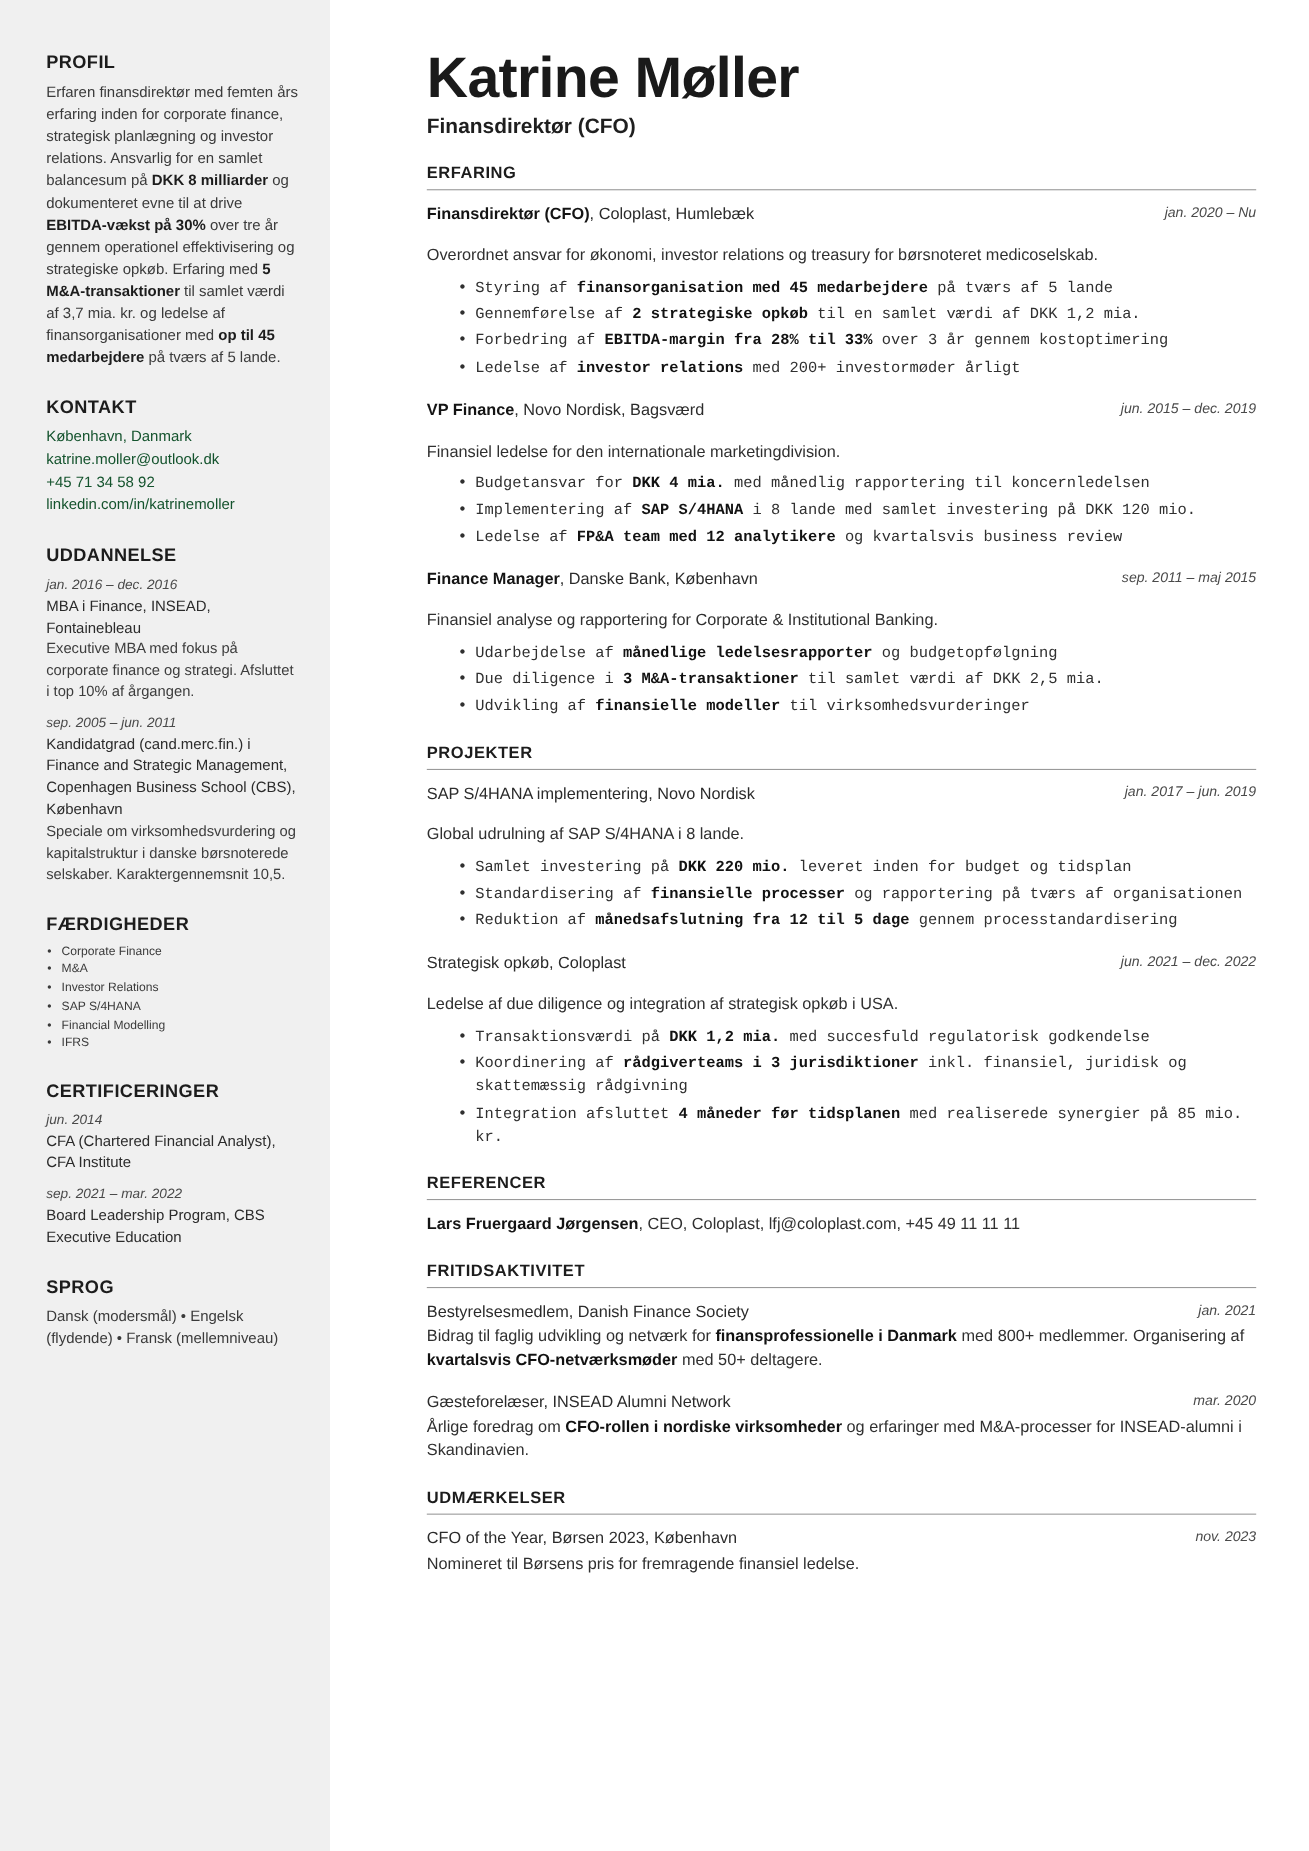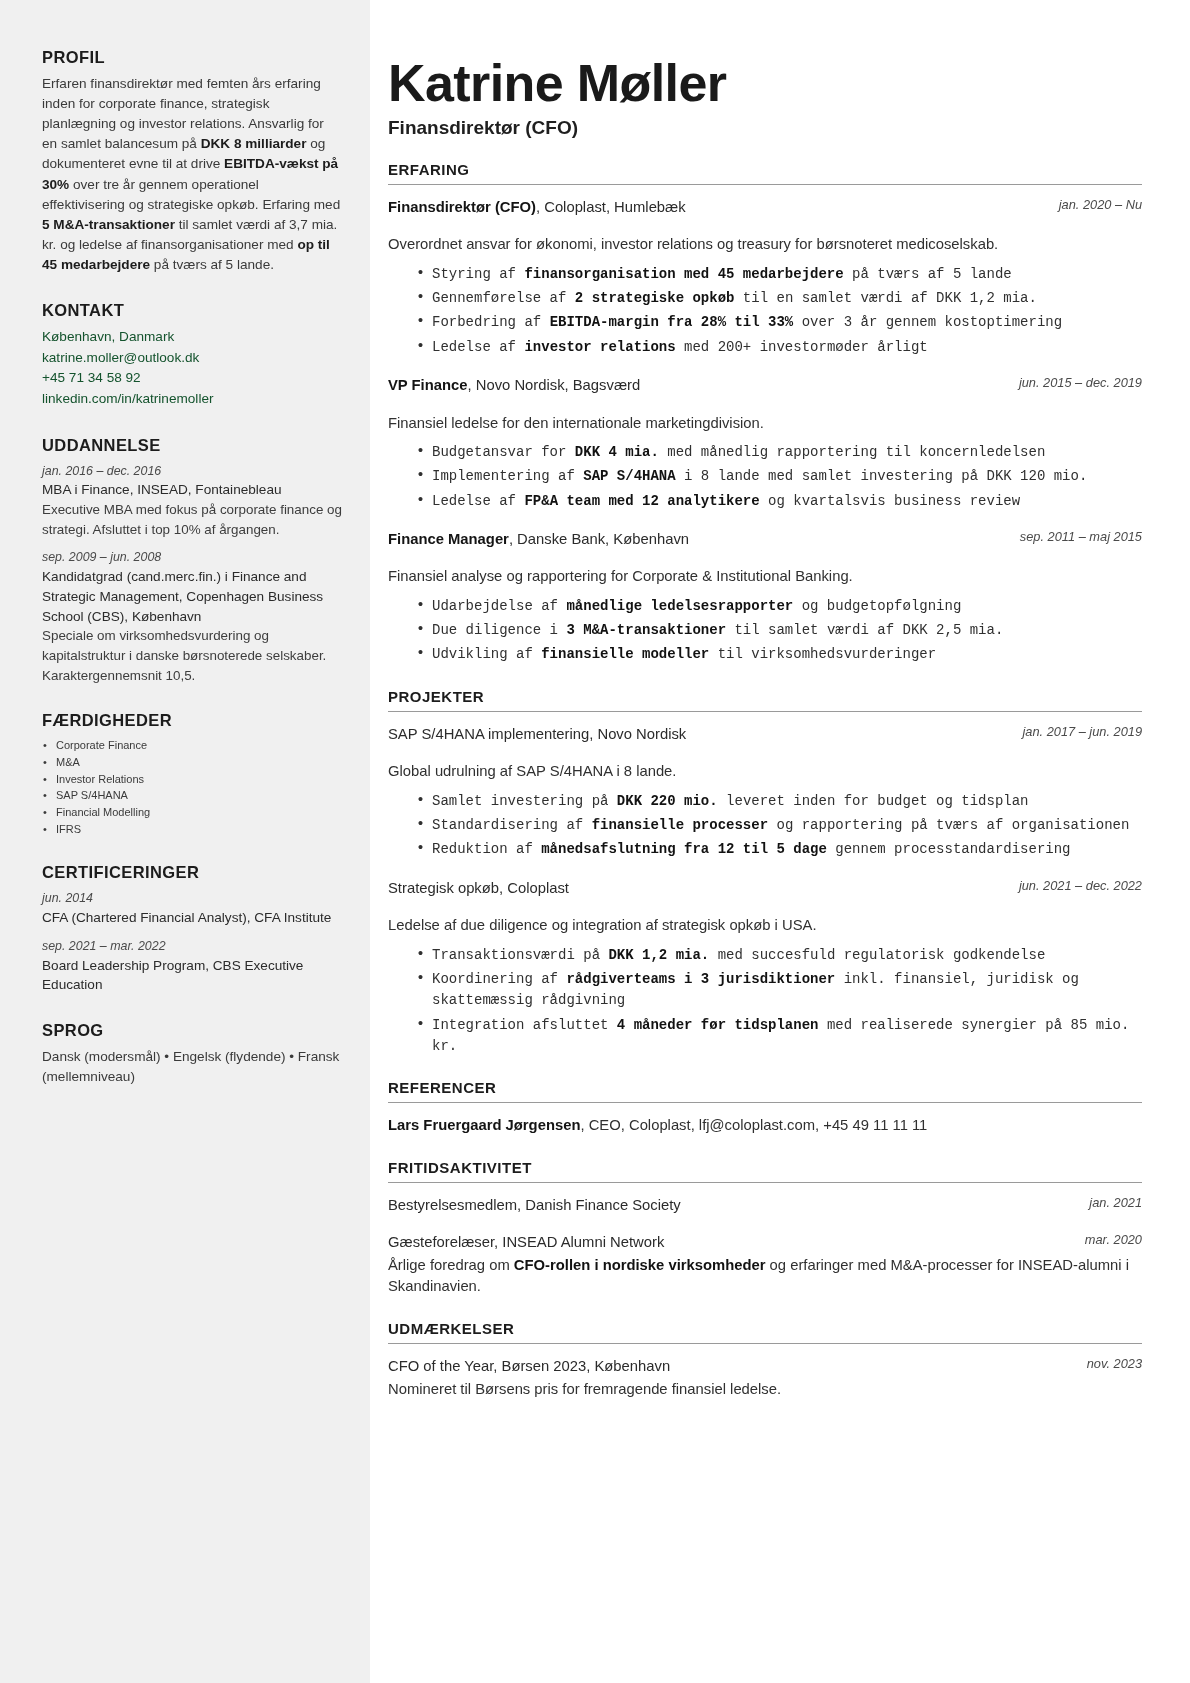--- a/index.html
+++ b/index.html
@@ -15,21 +15,21 @@
     font-family: "Liberation Sans", sans-serif;
     color: #222222;
     overflow: hidden;
     box-sizing: border-box;
   }
   
   .sidebar {
     position: absolute;
     left: 0;
     top: 0;
-    width: 370px;
+    width: 300px;
     height: 1683px;
     background: #f0f0f0;
     box-sizing: border-box;
     padding: 48px 28px 40px 42px;
   }
   .sidebar h2 {
     font-size: 16.5px;
     font-weight: bold;
     letter-spacing: 0.4px;
     margin: 0 0 7px 0;
@@ -80,21 +80,21 @@
   .skill-list li::before {
     content: "•";
     position: absolute;
     left: 1px;
     top: 0;
   }
   
   .main {
     position: absolute;
     left: 370px;
-    top: 12px;
+    top: 0;
     width: 820px;
     box-sizing: border-box;
     padding: 44px 48px 40px 18px;
   }
   .name {
     font-size: 52px;
     font-weight: bold;
     letter-spacing: -0.6px;
     line-height: 1.05;
     margin: 0;
@@ -207,21 +207,21 @@
 
     <div class="sb-block">
       <h2>UDDANNELSE</h2>
       <div id="education-items">
           <div class="sb-entry">
             <div class="sb-date">jan. 2016 – dec. 2016</div>
             <div class="sb-entry-title">MBA i Finance, INSEAD, Fontainebleau</div>
             <div class="sb-entry-desc">Executive MBA med fokus på corporate finance og strategi. Afsluttet i top 10% af årgangen.</div>
           </div>
           <div class="sb-entry">
-            <div class="sb-date">sep. 2009 – jun. 2008</div>
+            <div class="sb-date">sep. 2005 – jun. 2011</div>
             <div class="sb-entry-title">Kandidatgrad (cand.merc.fin.) i Finance and Strategic Management, Copenhagen Business School (CBS), København</div>
             <div class="sb-entry-desc">Speciale om virksomhedsvurdering og kapitalstruktur i danske børsnoterede selskaber. Karaktergennemsnit 10,5.</div>
           </div>
         </div>
     </div>
 
     <div class="sb-block">
       <h2>FÆRDIGHEDER</h2>
       <ul class="skill-list" id="skill-items">
           <li>Corporate Finance</li>
@@ -342,20 +342,21 @@
 
     <section class="sec">
       <div class="sec-head">FRITIDSAKTIVITET</div>
       <hr class="sec-rule">
       <div id="leisure-entries">
           <div class="entry">
             <div class="entry-row">
               <div class="entry-head">Bestyrelsesmedlem, Danish Finance Society</div>
               <div class="entry-date">jan. 2021</div>
             </div>
+            <div class="para">Bidrag til faglig udvikling og netværk for <b>finansprofessionelle i Danmark</b> med 800+ medlemmer. Organisering af <b>kvartalsvis CFO-netværksmøder</b> med 50+ deltagere.</div>
           </div>
           <div class="entry">
             <div class="entry-row">
               <div class="entry-head">Gæsteforelæser, INSEAD Alumni Network</div>
               <div class="entry-date">mar. 2020</div>
             </div>
             <div class="para">Årlige foredrag om <b>CFO-rollen i nordiske virksomheder</b> og erfaringer med M&amp;A-processer for INSEAD-alumni i Skandinavien.</div>
           </div>
         </div>
     </section>

